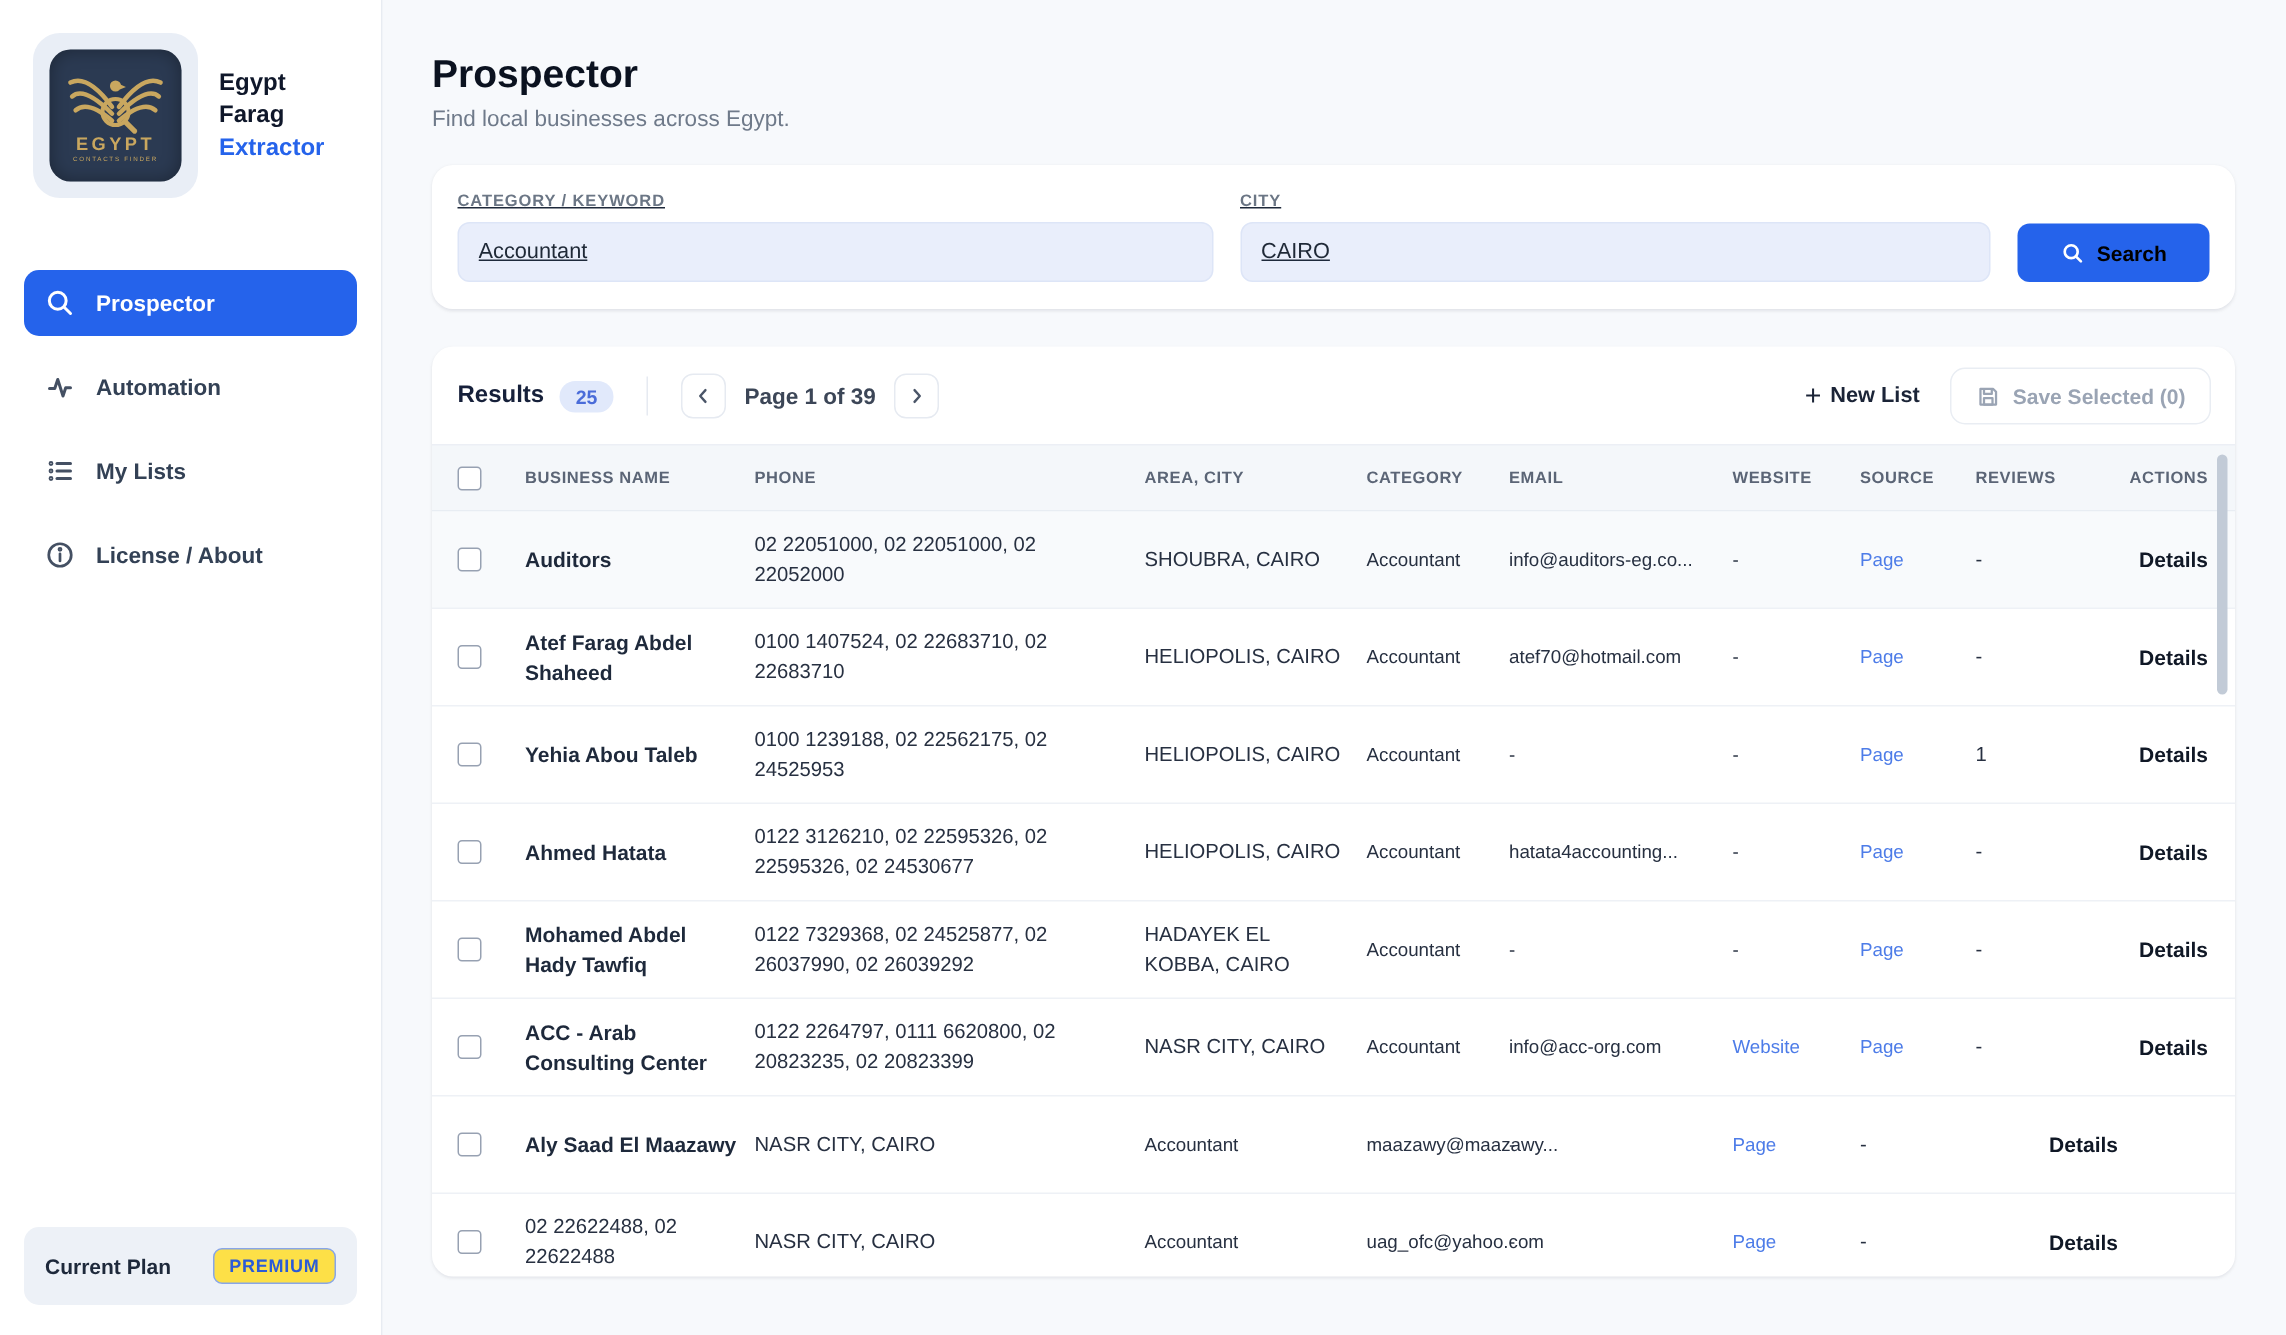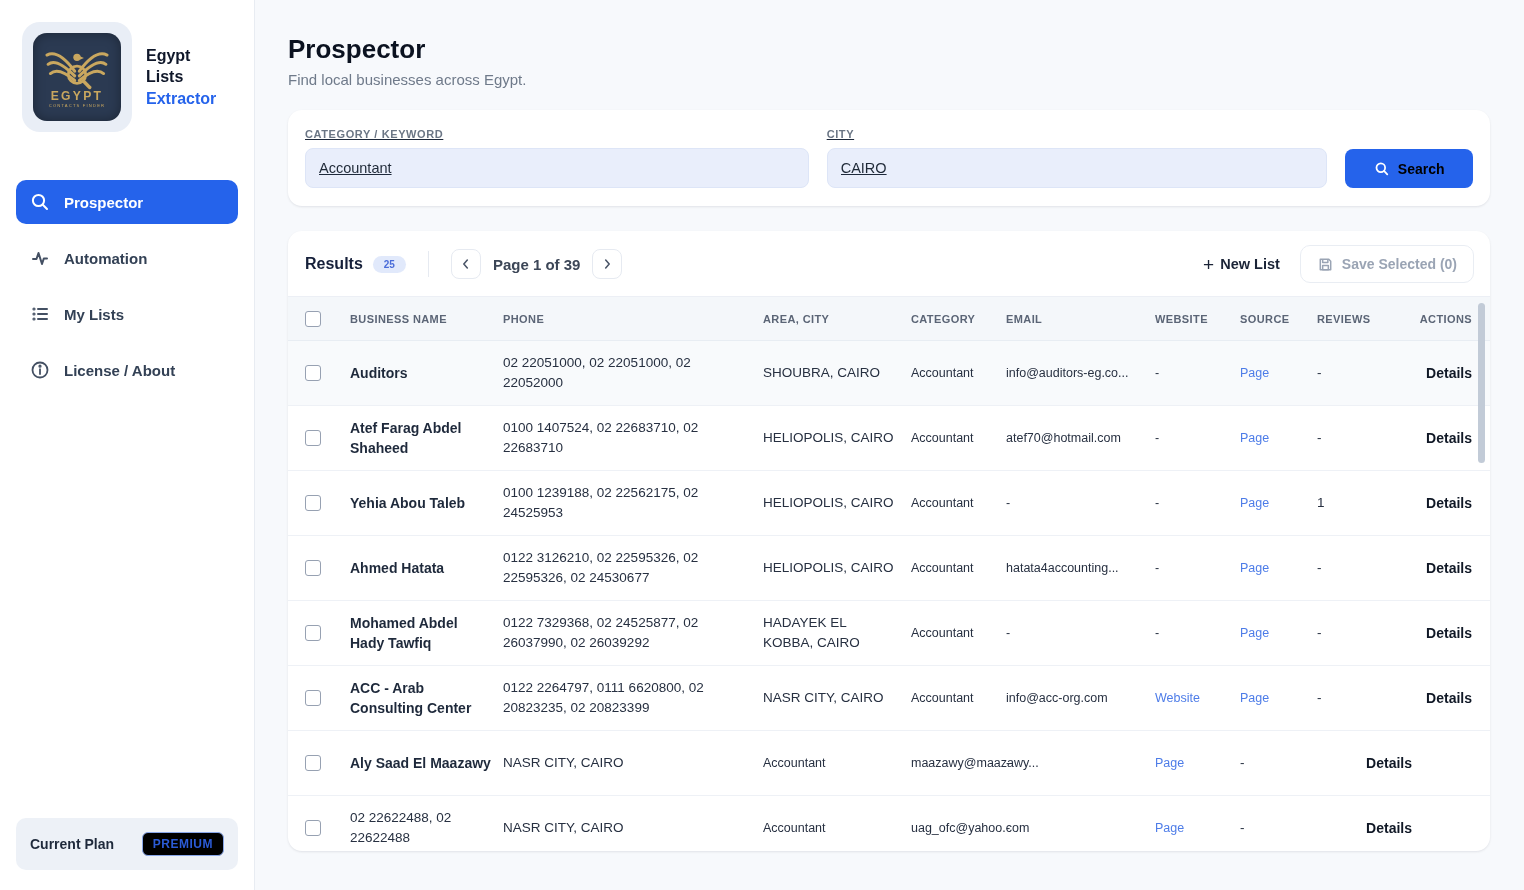--- a/index.html
+++ b/index.html
@@ -36,21 +36,21 @@
   .nav-item.active { background:#2563eb; color:#ffffff; }
   .nav-item.active svg { stroke:#ffffff; }
   .sidebar-spacer { flex:1; }
   .plan-card {
     background:#edf1f7; border-radius:10px; height:52px;
     display:flex; align-items:center; justify-content:space-between;
     padding:0 14px;
   }
   .plan-label { font-size:14px; font-weight:700; color:#1e293b; }
   .plan-badge {
-    background:#000000; border:1px solid #88a6e8; color:#2b5bd7;
+    background:#fde047; border:1px solid #88a6e8; color:#2b5bd7;
     font-size:12px; font-weight:800; letter-spacing:.5px;
     padding:4px 10px; border-radius:6px;
   }
   
   .main { flex:1; padding:34px 34px 0 33px; overflow:hidden; }
   .page-title { font-size:26px; font-weight:800; color:#0b1220; }
   .page-subtitle { font-size:15px; color:#6f7a8a; margin-top:6px; }
   .card {
     background:#ffffff; border-radius:14px;
     box-shadow:0 1px 3px rgba(15,23,42,.06), 0 1px 2px rgba(15,23,42,.04);
@@ -73,21 +73,21 @@
     margin-left:auto; background:#2563eb; color:#000000; border:none;
     border-radius:8px; height:39px; width:128px; font-size:14px; font-weight:700;
     display:flex; align-items:center; justify-content:center; gap:8px; cursor:pointer;
     font-family:inherit;
   }
   
   .results-card { margin-top:25px; height:620px; position:relative; overflow:hidden; }
   .toolbar { display:flex; align-items:center; padding:14px 16px 13px 17px; }
   .results-label { font-size:16px; font-weight:800; color:#16203a; }
   .count-badge {
-    background:#e1e9fb; color:#4a6cd9; font-size:10px; font-weight:700;
+    background:#e1e9fb; color:#4a6cd9; font-size:13px; font-weight:700;
     border-radius:999px; padding:3px 11px; margin-left:10px;
   }
   .v-divider { width:1px; height:26px; background:#e6eaf1; margin:0 22px; }
   .pg-btn {
     width:30px; height:30px; border:1px solid #e6eaf1; background:#fff;
     border-radius:8px; display:flex; align-items:center; justify-content:center;
     cursor:pointer;
   }
   .pg-text { font-size:15px; font-weight:600; color:#3c4657; margin:0 12px; }
   .toolbar-right { margin-left:auto; display:flex; align-items:center; gap:20px; }
@@ -154,21 +154,21 @@
           <path d="M34.5 14 L38 15.5 L34.5 17 Z" fill="#c9a75f"></path>
           <circle cx="32" cy="30" r="7.5" fill="none" stroke="#c9a75f" stroke-width="2.4"></circle>
           <line x1="37.5" y1="35.5" x2="43" y2="41" stroke="#c9a75f" stroke-width="3" stroke-linecap="round"></line>
           <text x="32" y="52" text-anchor="middle" font-size="10.5" font-weight="bold" letter-spacing="2" fill="#c9a75f" font-family="Liberation Sans, sans-serif">EGYPT</text>
           <text x="32" y="58" text-anchor="middle" font-size="3.6" letter-spacing="1" fill="#c9a75f" font-family="Liberation Sans, sans-serif">CONTACTS FINDER</text>
         </svg>
       </div>
     </div>
     <div class="brand-text">
       <div>Egypt</div>
-      <div>Lists</div>
+      <div>Farag</div>
       <div class="accent">Extractor</div>
     </div>
   </div>
 
   <nav class="nav">
     <div class="nav-item active">
       <span>
         <svg width="20" height="20" viewBox="0 0 20 20" fill="none" stroke-width="2" stroke-linecap="round">
           <circle cx="8.5" cy="8.5" r="5.6"></circle>
             <line x1="12.8" y1="12.8" x2="17" y2="17"></line>

